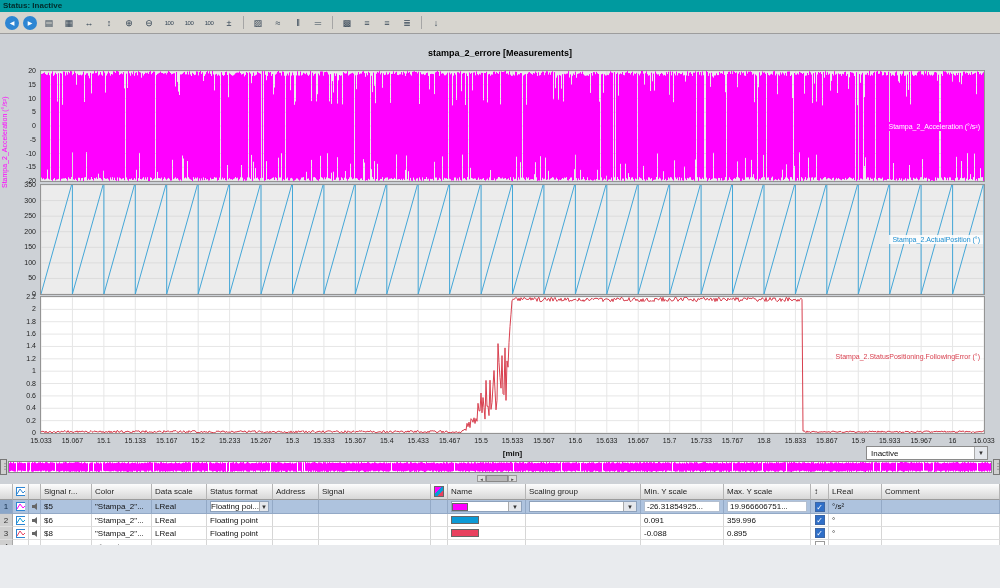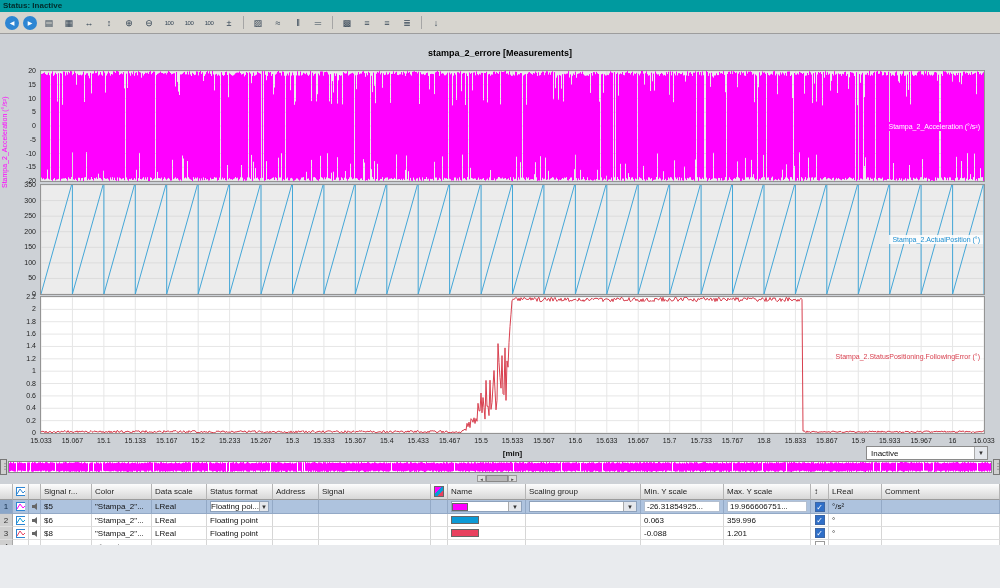--- a/index.html
+++ b/index.html
@@ -376,21 +376,21 @@
     <div class="tc c4">"Stampa_2"...</div>
     <div class="tc c5">LReal</div>
     <div class="tc c6">Floating point</div>
     <div class="tc c7"></div>
     <div class="tc c8"></div>
     <div class="tc c9"></div>
     <div class="tc c10">
         <span class="sw wide" style="background: rgb(11, 154, 214);"></span>
       </div>
     <div class="tc c11"></div>
-    <div class="tc c12">0.063</div>
+    <div class="tc c12">0.091</div>
     <div class="tc c13">359.996</div>
     <div class="tc c14">
         <span class="cb">✓</span>
       </div>
     <div class="tc c15">°</div>
     <div class="tc c16"></div>
   </div>
 
   <div class="trow">
     <div class="tc c0 rownum">3</div>
@@ -412,21 +412,21 @@
     <div class="tc c5">LReal</div>
     <div class="tc c6">Floating point</div>
     <div class="tc c7"></div>
     <div class="tc c8"></div>
     <div class="tc c9"></div>
     <div class="tc c10">
         <span class="sw wide" style="background: rgb(232, 65, 95);"></span>
       </div>
     <div class="tc c11"></div>
     <div class="tc c12">-0.088</div>
-    <div class="tc c13">1.201</div>
+    <div class="tc c13">0.895</div>
     <div class="tc c14">
         <span class="cb">✓</span>
       </div>
     <div class="tc c15">°</div>
     <div class="tc c16"></div>
   </div>
 
   <div class="trow">
     <div class="tc c0 rownum">4</div>
     <div class="tc c1"></div>

